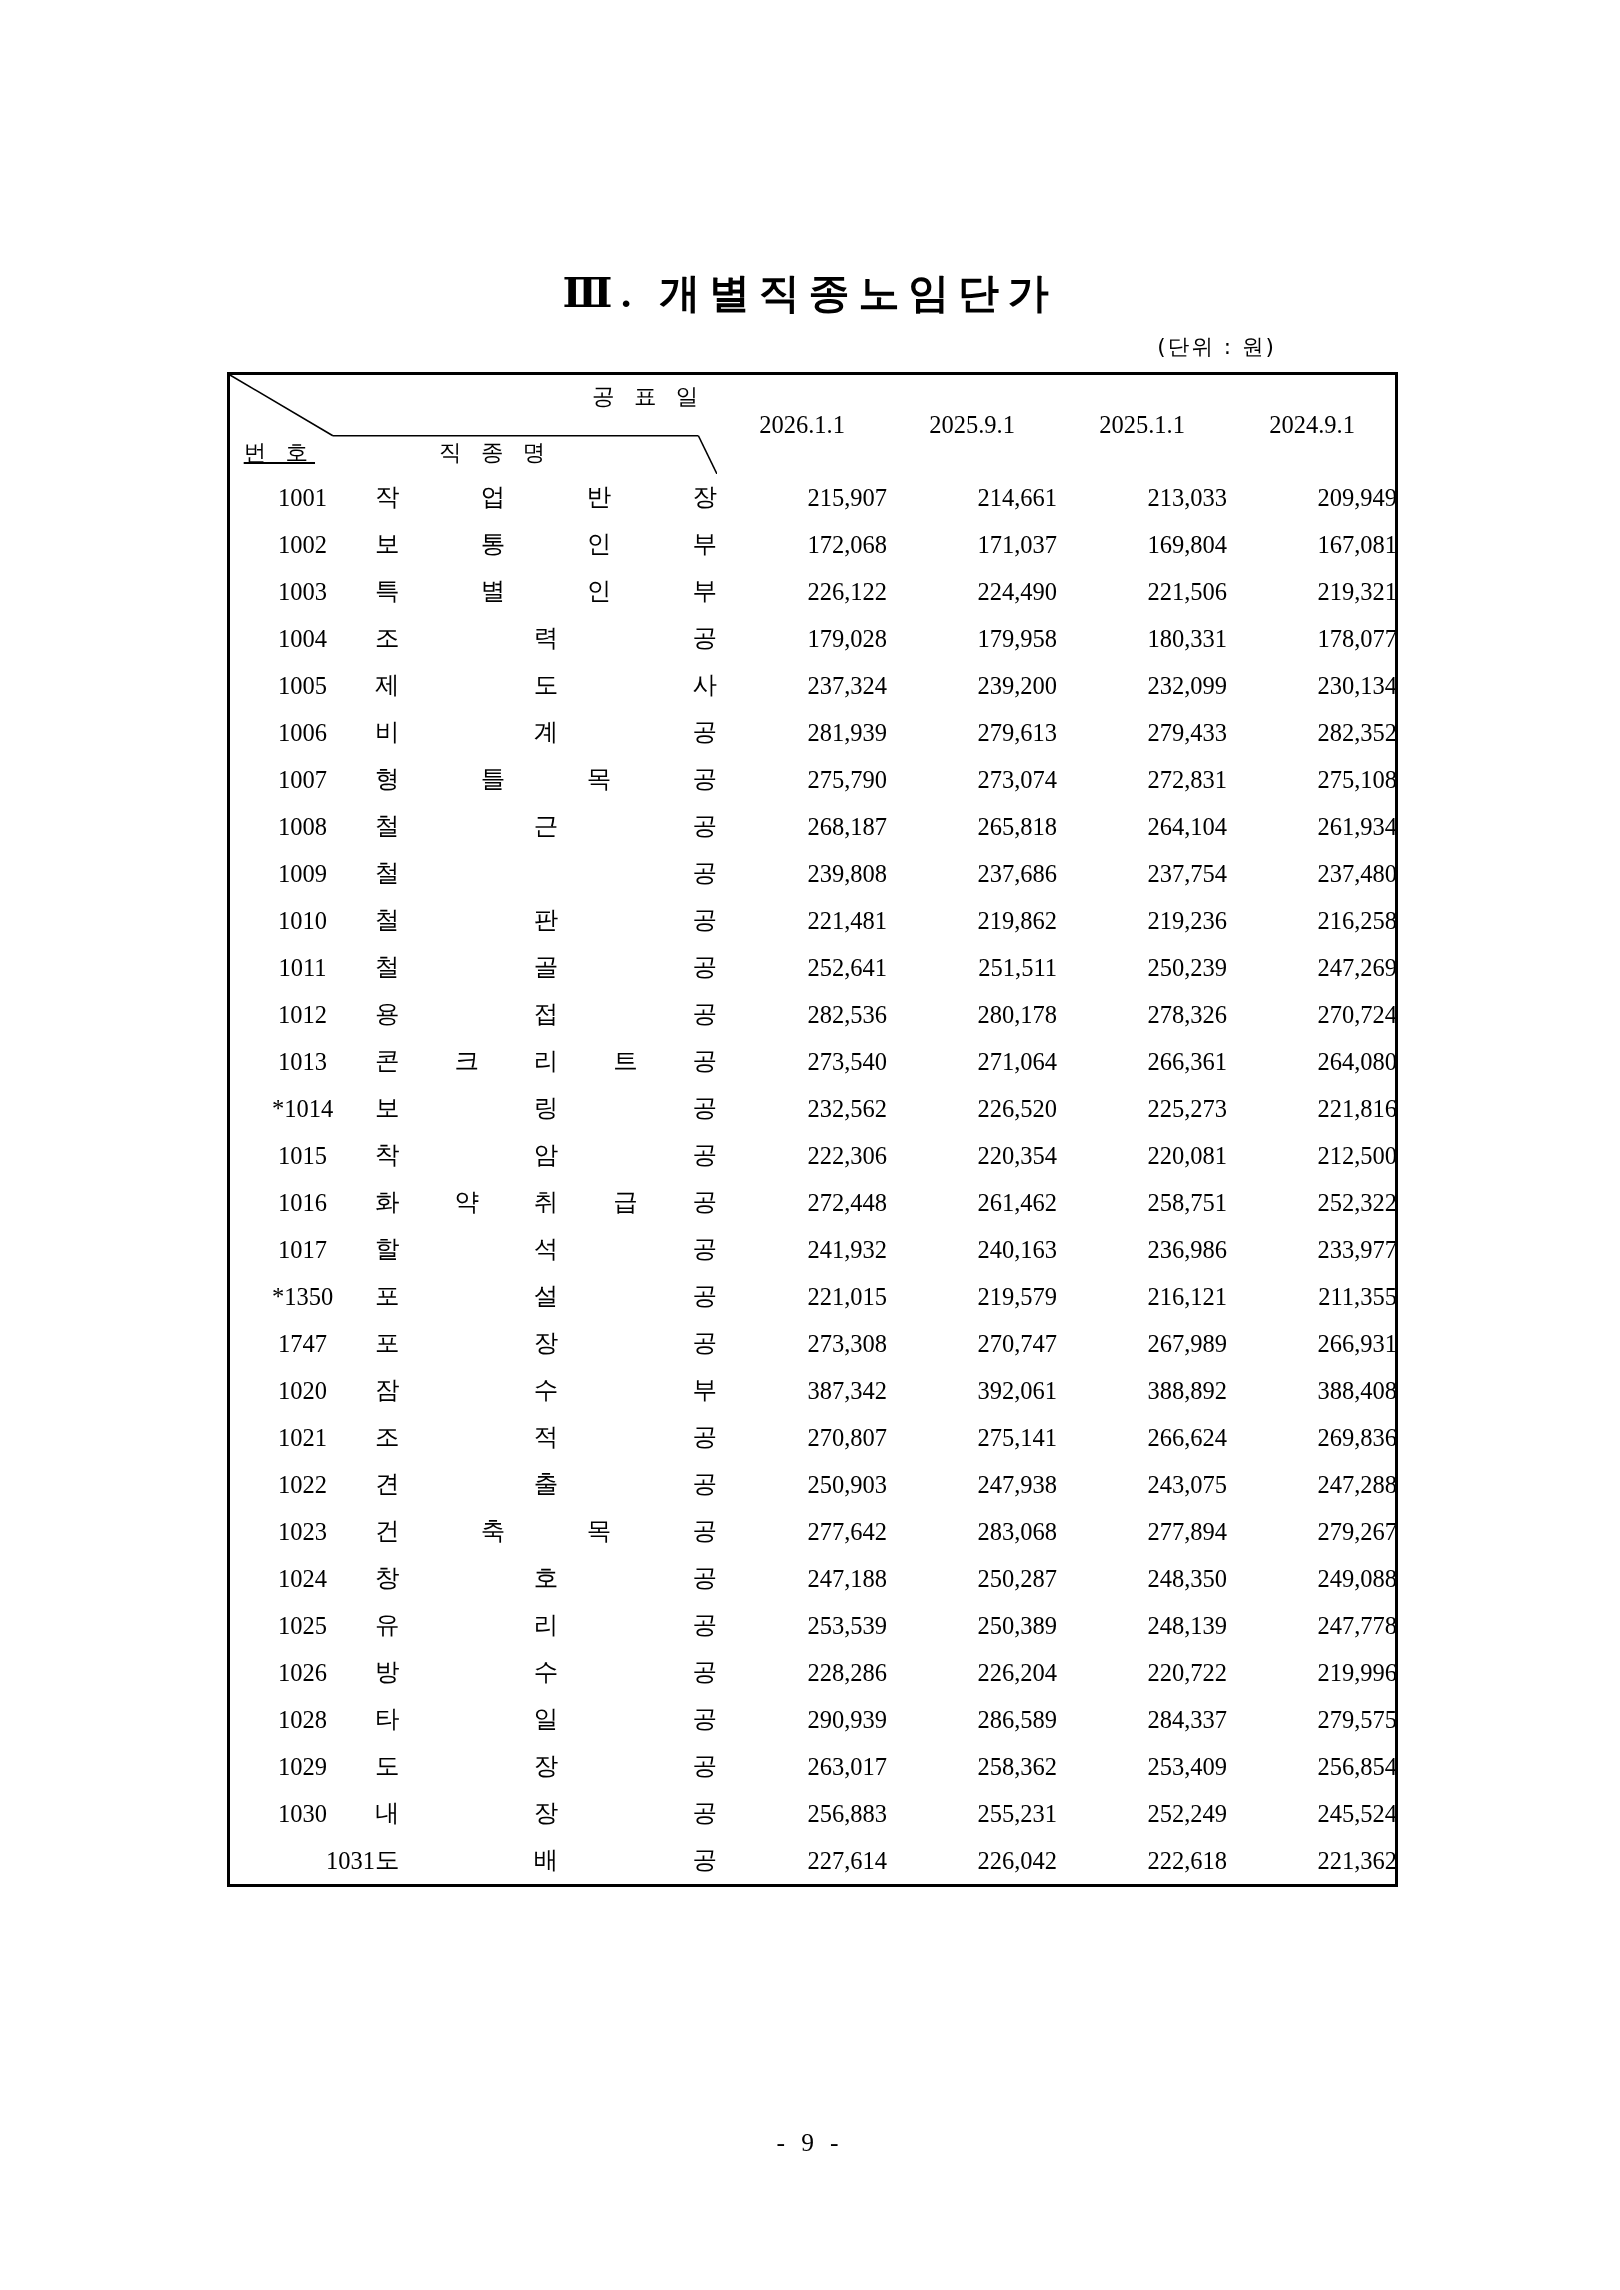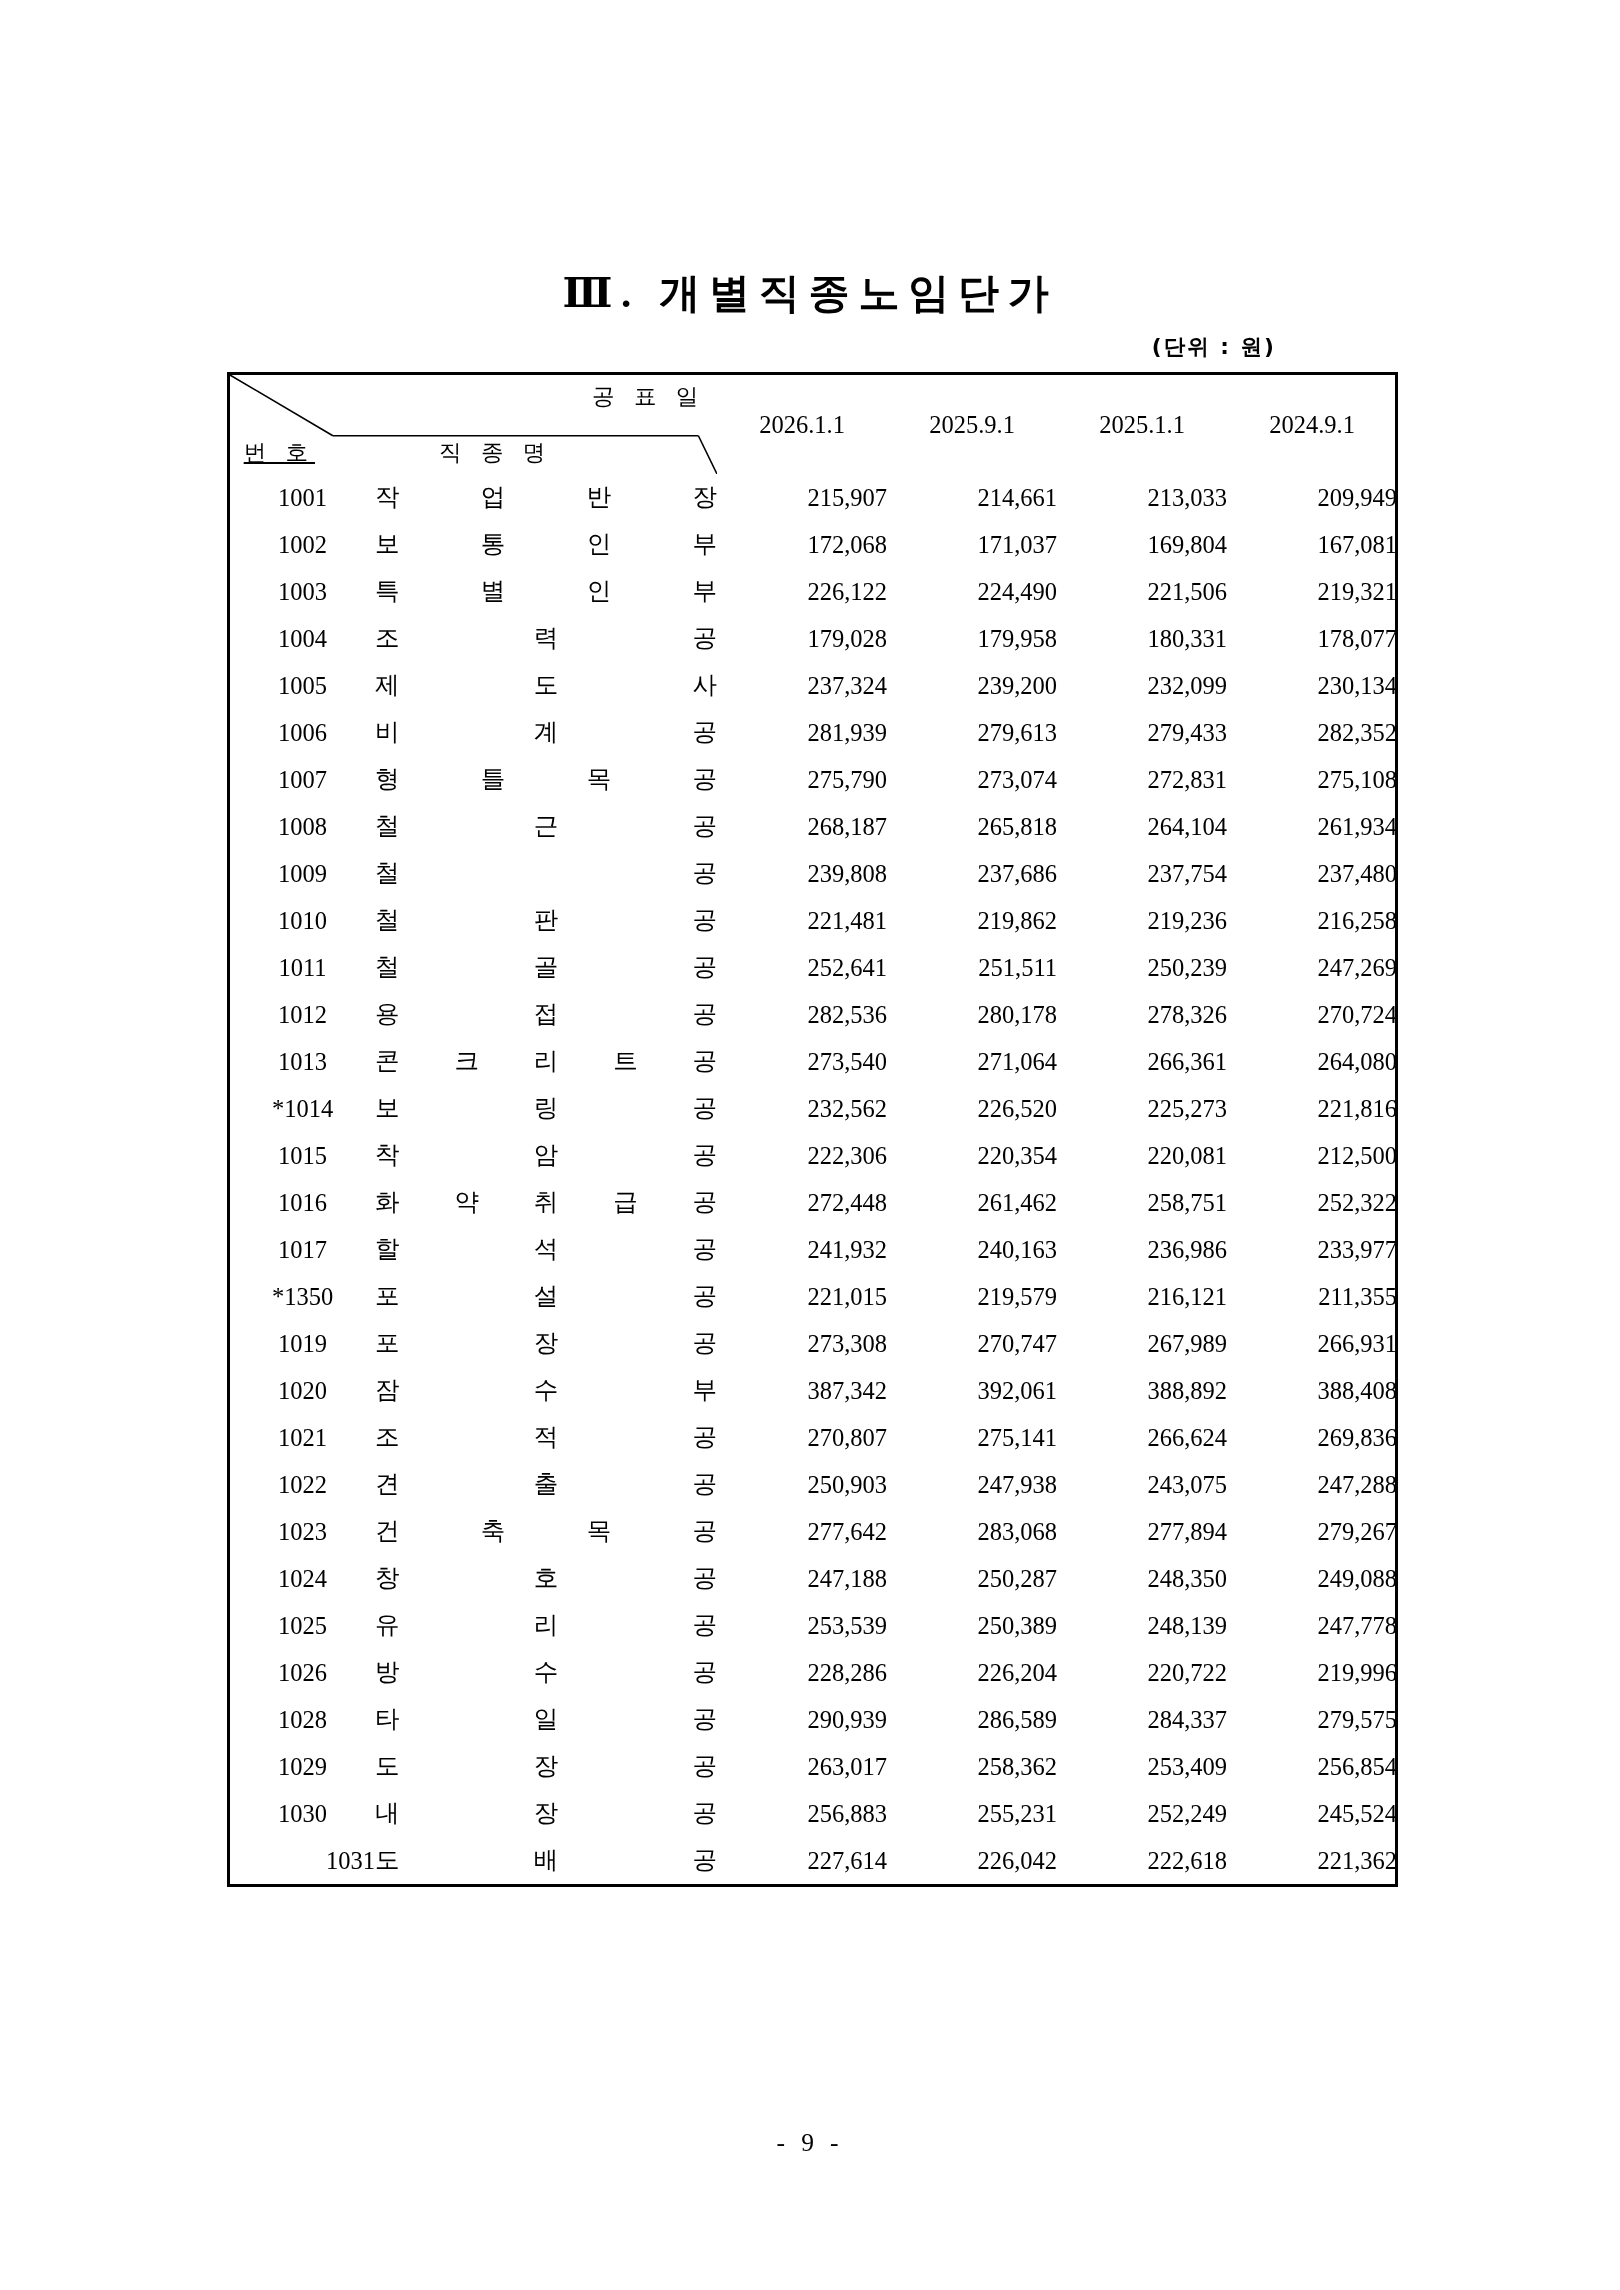--- a/index.html
+++ b/index.html
@@ -42,21 +42,20 @@
   }
 
   .unit-note {
     position: absolute;
     right: 228px;
     top: 316px;
     font-size: 21.6px;
     letter-spacing: 2px;
     font-family: "DejaVu Sans", "Liberation Sans", sans-serif;
     white-space: nowrap;
-    font-weight: bold;
   }
 
   
   .table-wrap {
     position: absolute;
     left: 227px;
     top: 356px;
     width: 1165px;
   }
 
@@ -478,21 +477,21 @@
                 <span>설</span>
                 <span>공</span>
               </span>
             </td>
             <td class="val">221,015</td>
             <td class="val">219,579</td>
             <td class="val">216,121</td>
             <td class="val last">211,355</td>
           </tr>
           <tr>
-            <td class="no">1019</td>
+            <td class="no">1747</td>
             <td class="name">
               <span class="name-inner">
                 <span>포</span>
                 <span>장</span>
                 <span>공</span>
               </span>
             </td>
             <td class="val">273,308</td>
             <td class="val">270,747</td>
             <td class="val">267,989</td>

